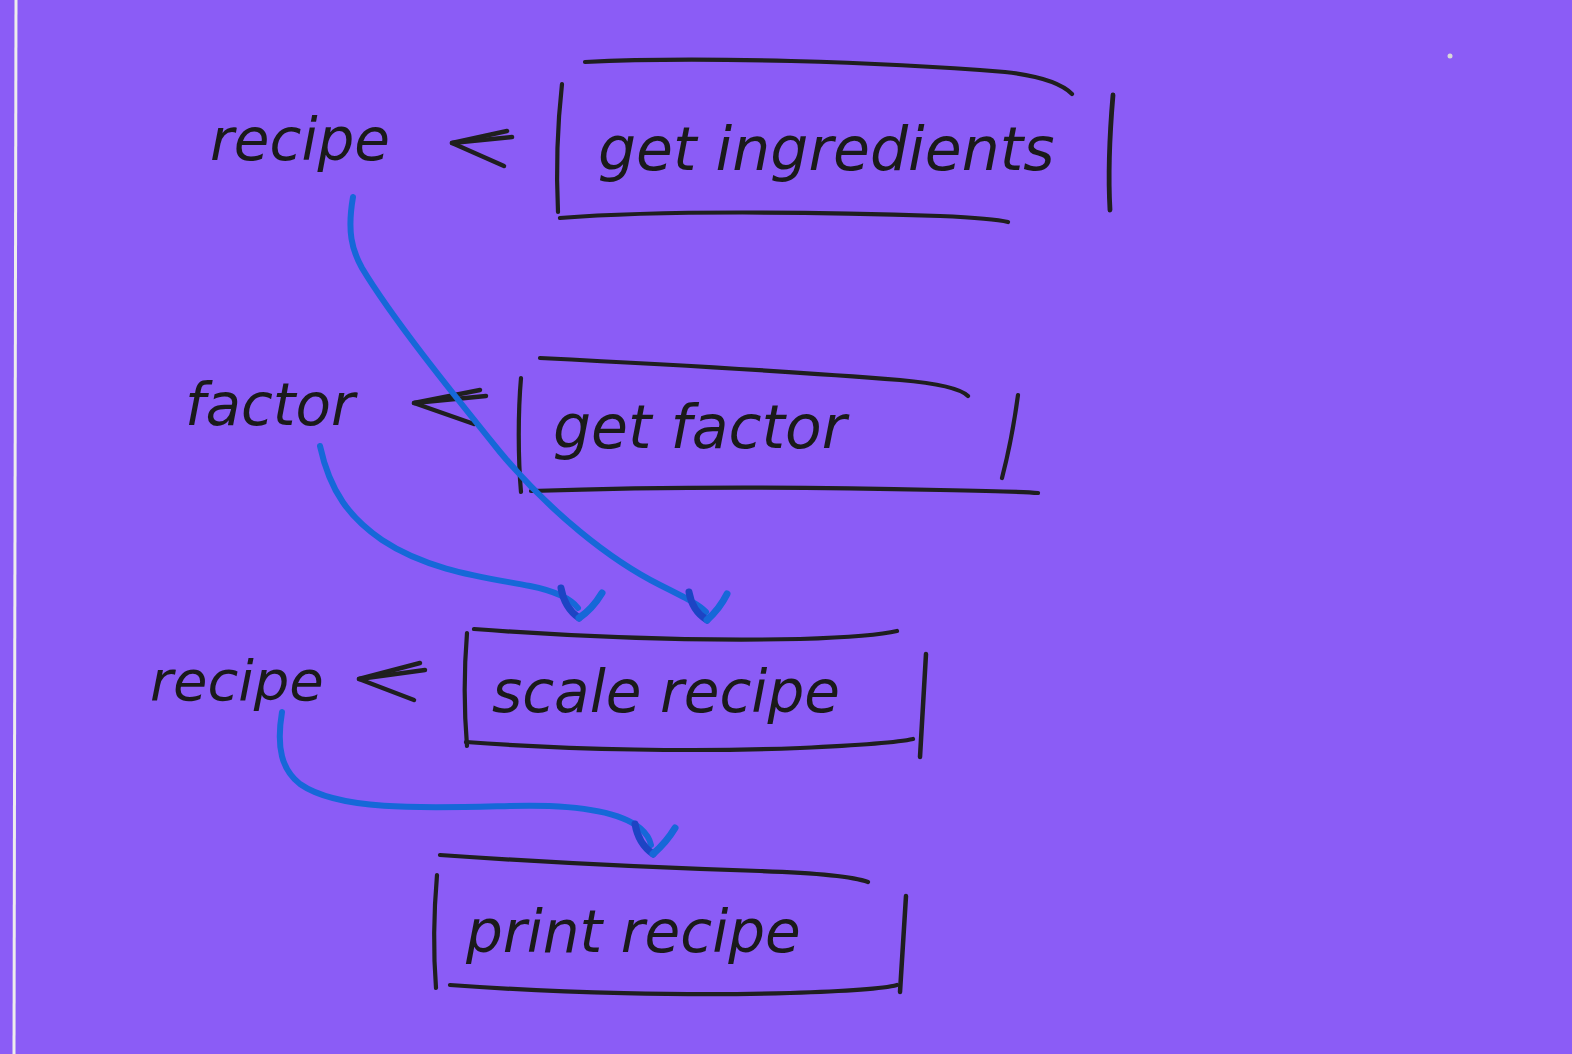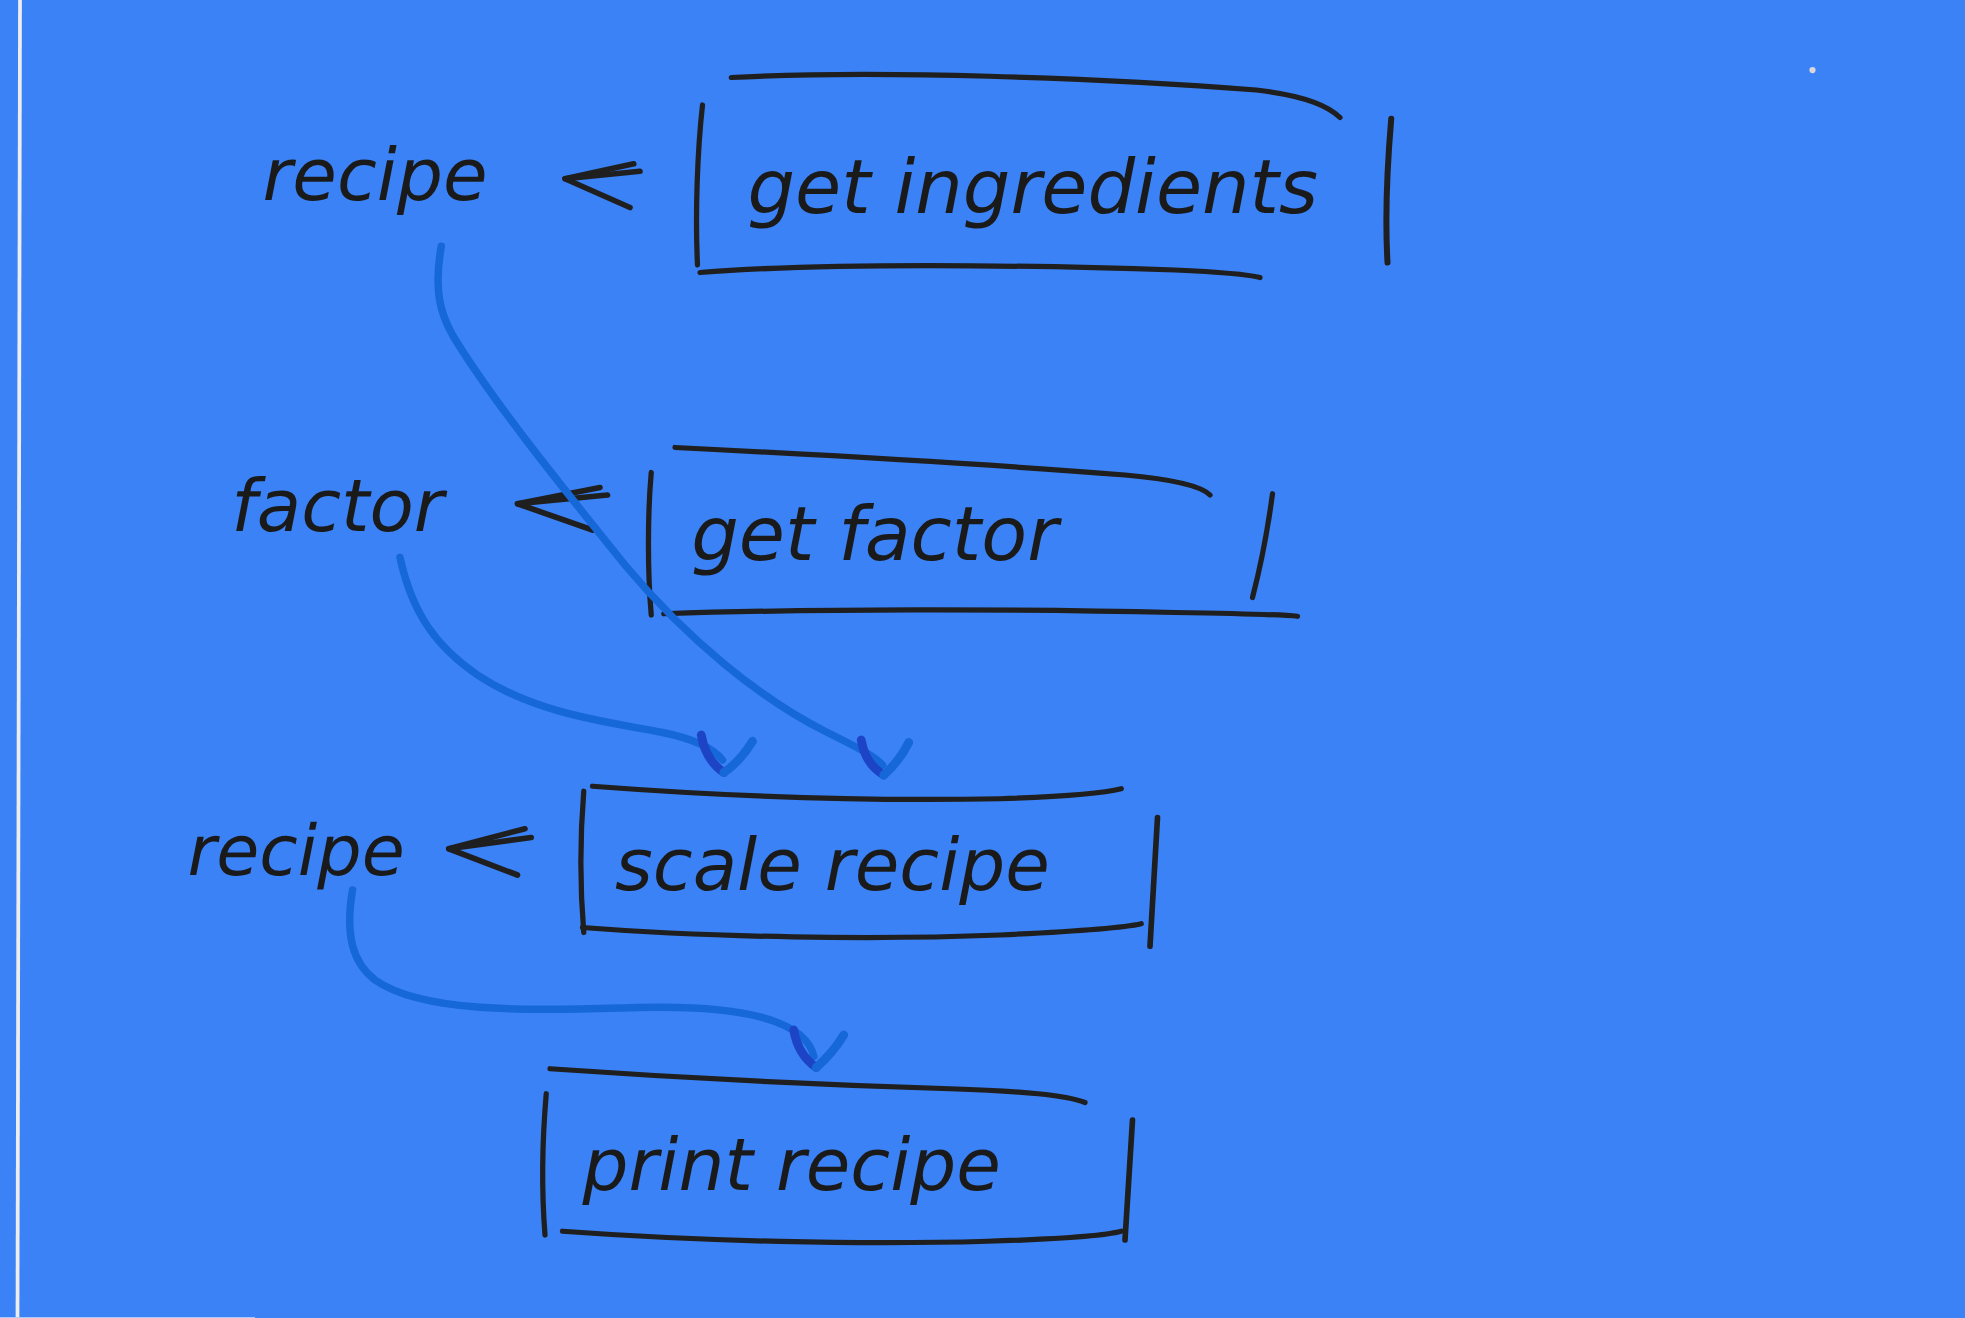--- a/index.html
+++ b/index.html
@@ -8,21 +8,21 @@
     padding: 0;
     background: #ffffff;
   }
   body {
     font-family: "Liberation Sans", sans-serif;
   }
   #canvas {
     position: relative;
     width: 1572px;
     height: 1054px;
-    background: #3b82f6;
+    background: #8b5cf6;
     overflow: hidden;
   }
   #sketch {
     position: absolute;
     top: 0;
     left: 0;
     width: 1572px;
     height: 1054px;
   }
   

